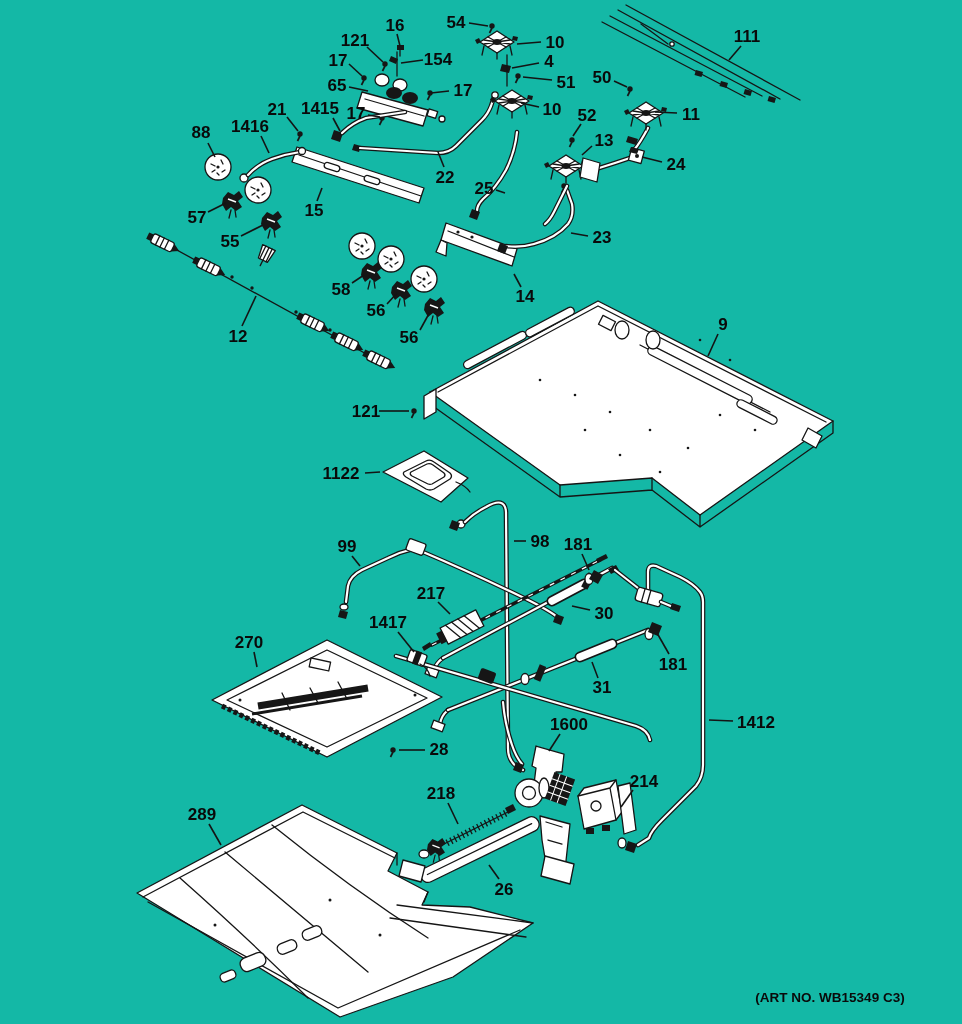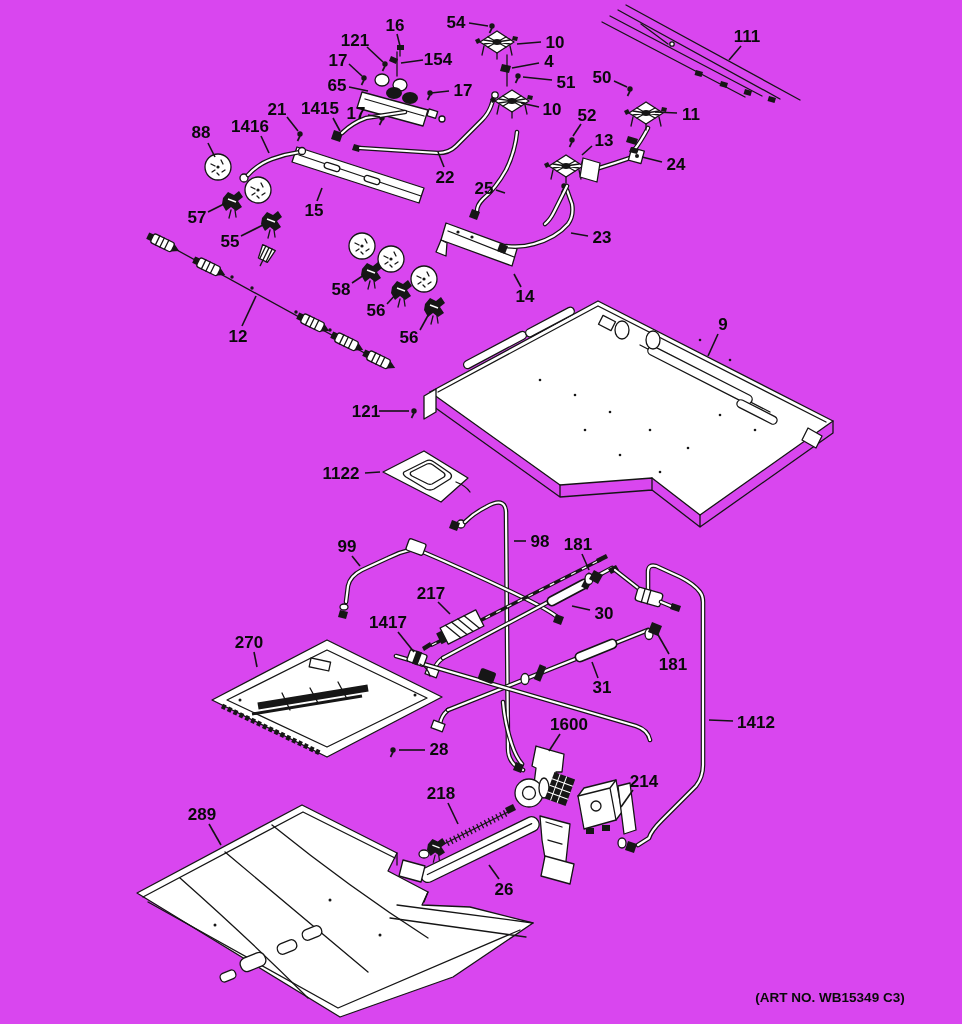--- a/index.html
+++ b/index.html
@@ -1,16 +1,16 @@
 <!DOCTYPE html>
 <html><head>
 <meta charset="utf-8">
 <style>
   html,body { margin:0; padding:0; background:#ffffff; }
-  #stage { position:relative; width:962px; height:1024px; background:#d946ef;
+  #stage { position:relative; width:962px; height:1024px; background:#14b8a6;
            font-family:"Liberation Sans", sans-serif; overflow:hidden; }
   svg { display:block; }
   .ln  { stroke:#151515; fill:none; stroke-width:1.3; stroke-linejoin:round; stroke-linecap:round; }
   .lnf { stroke:#151515; fill:#ffffff; stroke-width:1.3; stroke-linejoin:round; }
   .dk  { fill:#161616; stroke:none; }
   .tube { stroke:#151515; stroke-width:4.6; fill:none; stroke-linejoin:round; stroke-linecap:round; }
   .tube-core { stroke:#ffffff; stroke-width:2.2; fill:none; stroke-linejoin:round; stroke-linecap:round; }
   .tube-wide { stroke:#151515; stroke-width:11; fill:none; stroke-linecap:round; }
   .tube-wide-core { stroke:#ffffff; stroke-width:7.5; fill:none; stroke-linecap:round; }
   .cable { stroke:#161616; stroke-width:3.6; fill:none; stroke-linecap:round; }

